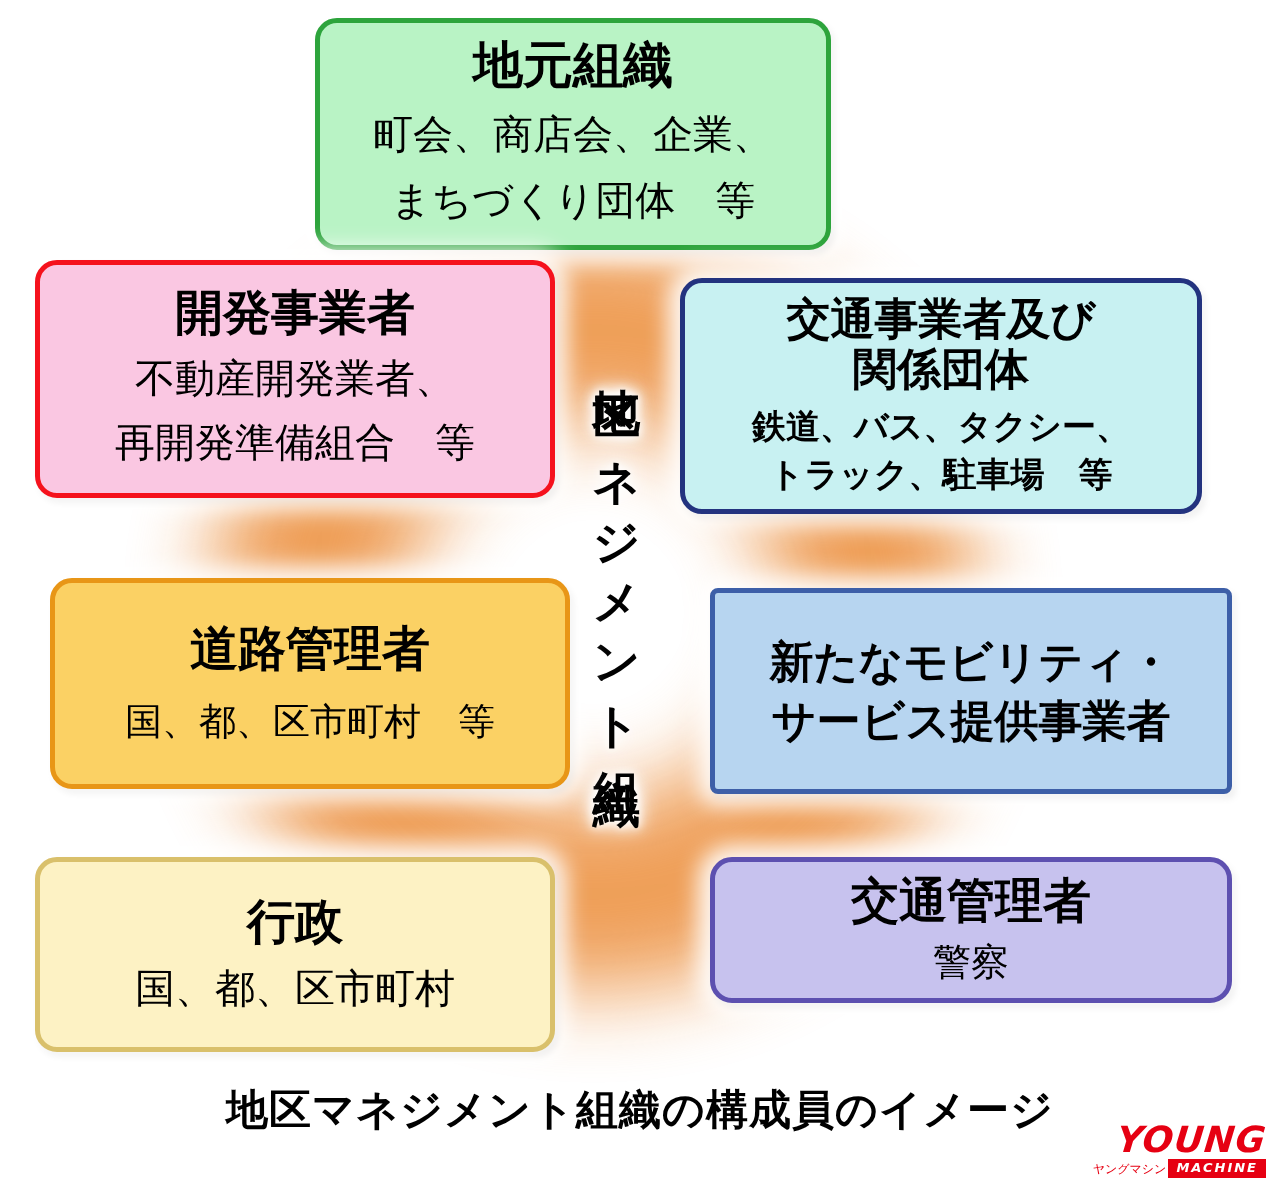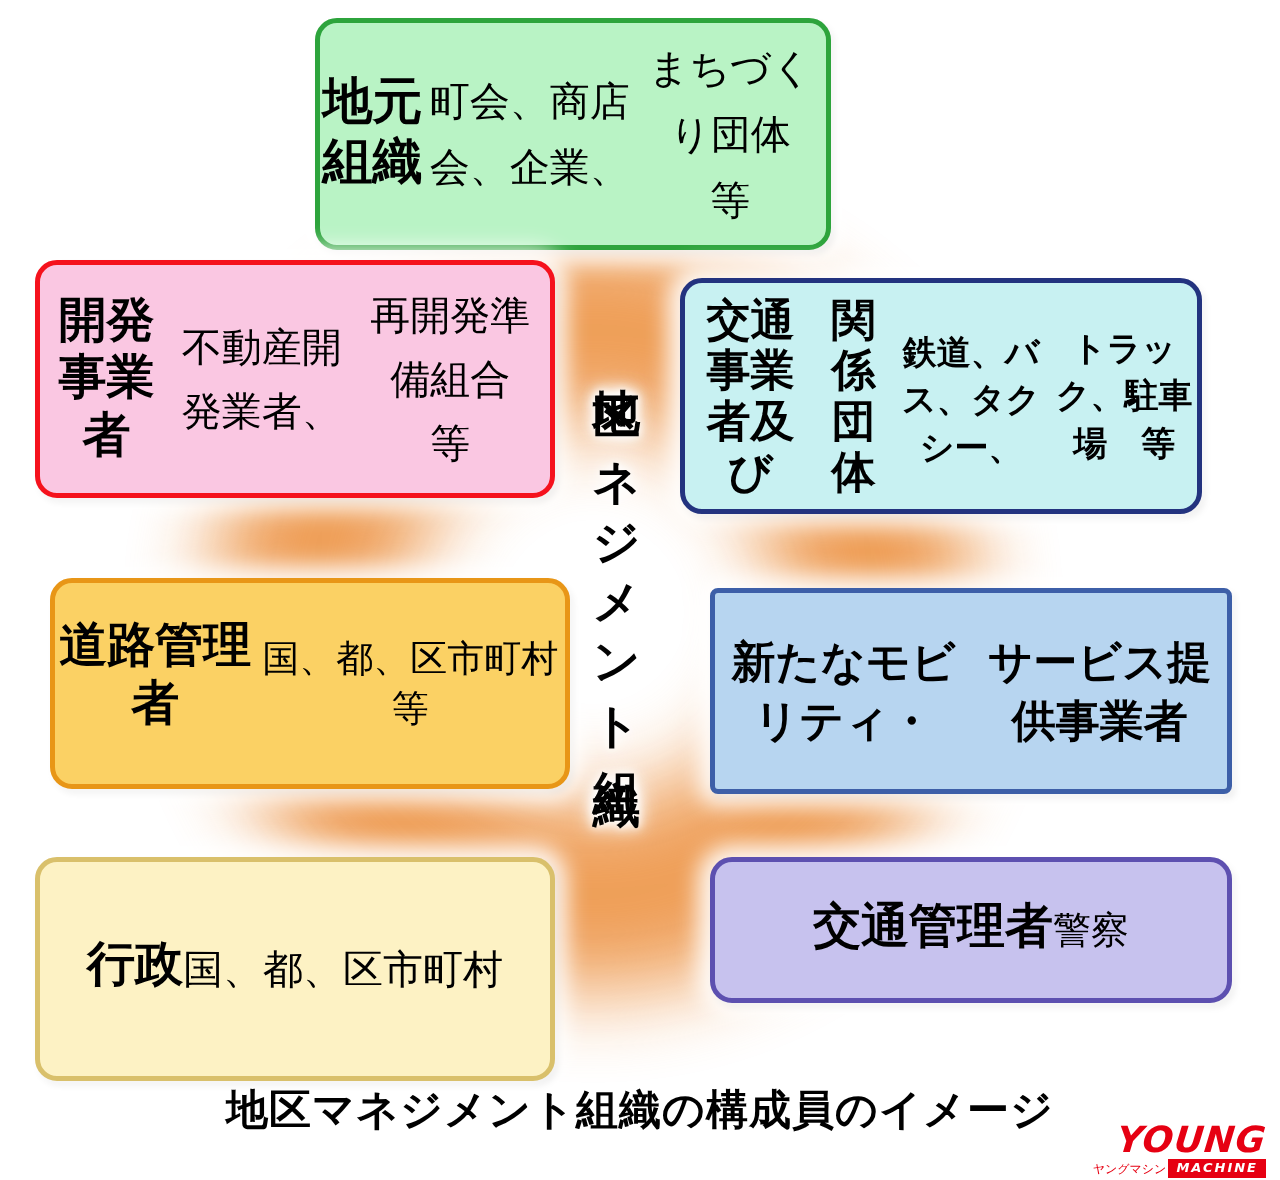--- a/index.html
+++ b/index.html
@@ -24,21 +24,21 @@
     font-size:47px; font-weight:bold; color:#000;
     letter-spacing:8px; line-height:1;
     text-shadow:0 0 8px #fff, 0 0 16px #fff, 0 0 24px #fff;
   }
 
   
   .box {
     position:absolute;
     border:5px solid #000;
     border-radius:22px;
-    display:flex; flex-direction:row;
+    display:flex; flex-direction:column;
     align-items:center; justify-content:center;
     text-align:center;
     box-shadow:0 0 22px 12px rgba(255,255,255,0.92), 3px 4px 6px rgba(0,0,0,0.20);
     color:#000;
   }
   .box-title { font-weight:bold; color:#000; line-height:1.2; }
   .box-body  { color:#000; }
 
   .box1 { left:315px; top:18px;  width:516px; height:232px; }
   .box1 .box-title { font-size:50px; margin-bottom:6px; }
@@ -53,21 +53,21 @@
   .box3 .box-body  { font-size:34px; line-height:1.4;font-weight:bold; }
   .box3 .mt        { margin-top:8px; }
 
   .box4 { left:50px;  top:578px; width:520px; height:211px; }
   .box4 .box-title { font-size:48px; margin-bottom:20px; }
   .box4 .box-body  { font-size:37px; }
 
   .box5 { left:710px; top:588px; width:522px; height:206px;border-radius:8px; }
   .box5 .box-title { font-size:44px; line-height:1.35; }
 
-  .box6 { left:35px;  top:857px; width:520px; height:224px; }
+  .box6 { left:35px;  top:857px; width:520px; height:195px; }
   .box6 .box-title { font-size:48px; margin-bottom:10px; }
   .box6 .box-body  { font-size:40px; }
 
   .box7 { left:710px; top:857px; width:522px; height:146px; }
   .box7 .box-title { font-size:48px; margin-bottom:8px; }
   .box7 .box-body  { font-size:38px; }
 
   .caption {
     position:absolute; left:0; top:1082px; width:100%;
     text-align:center; font-size:42px; font-weight:bold; color:#000;

